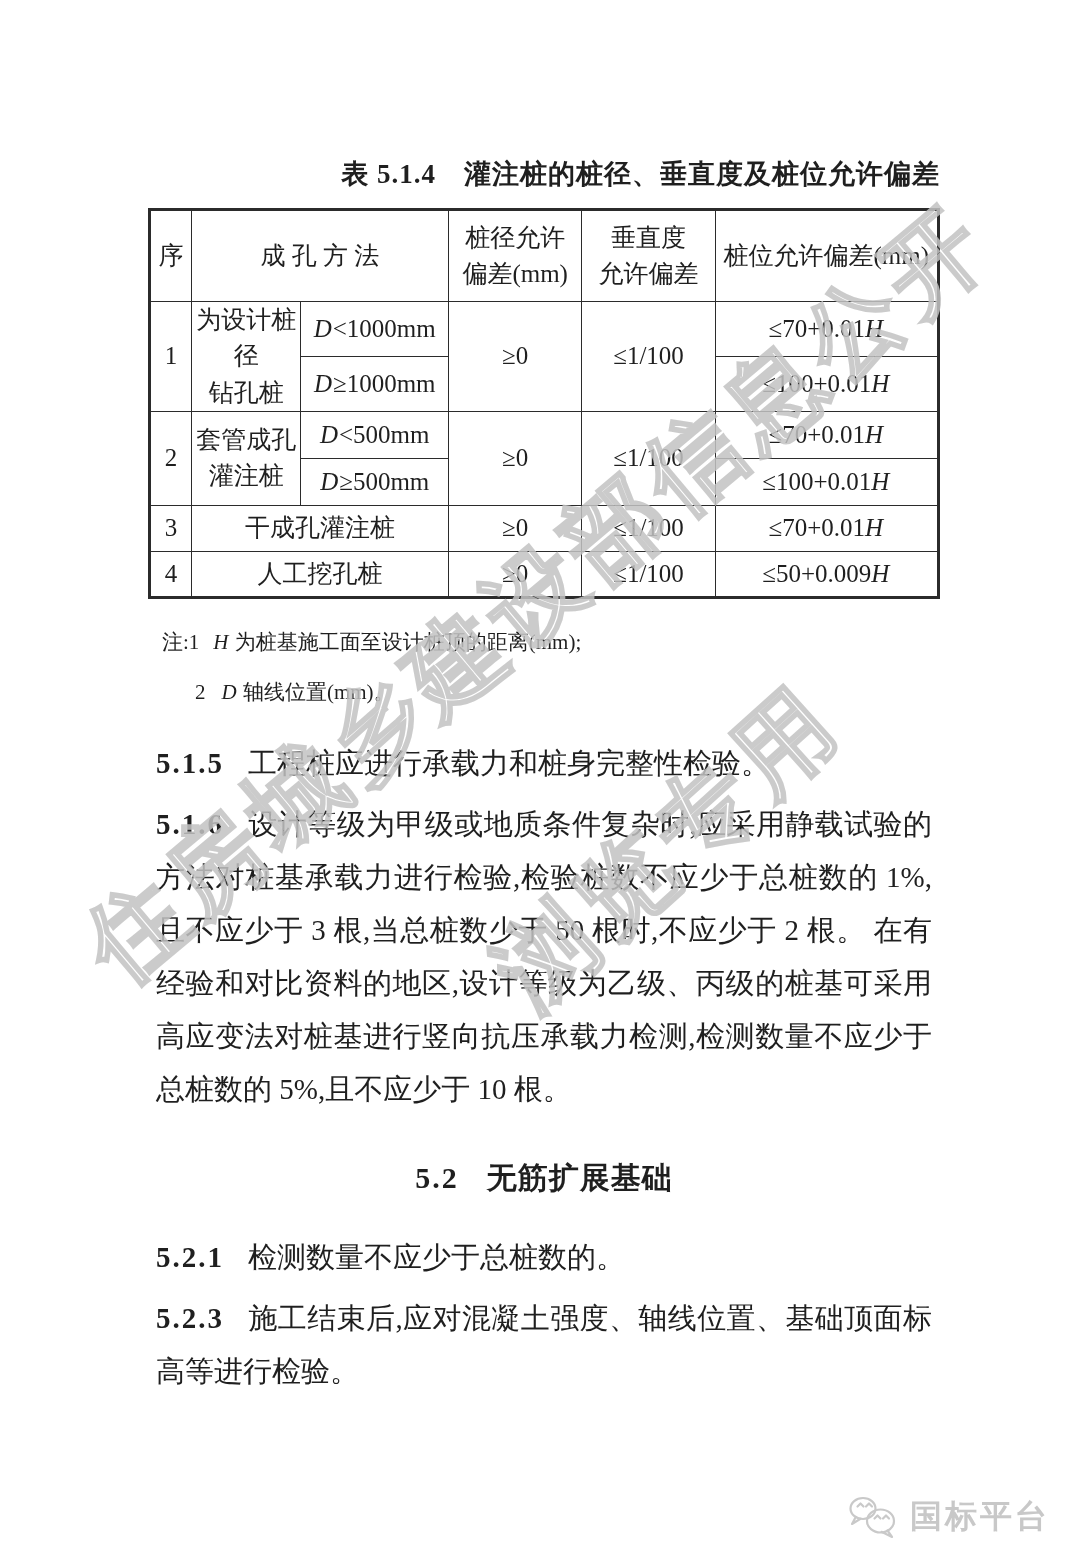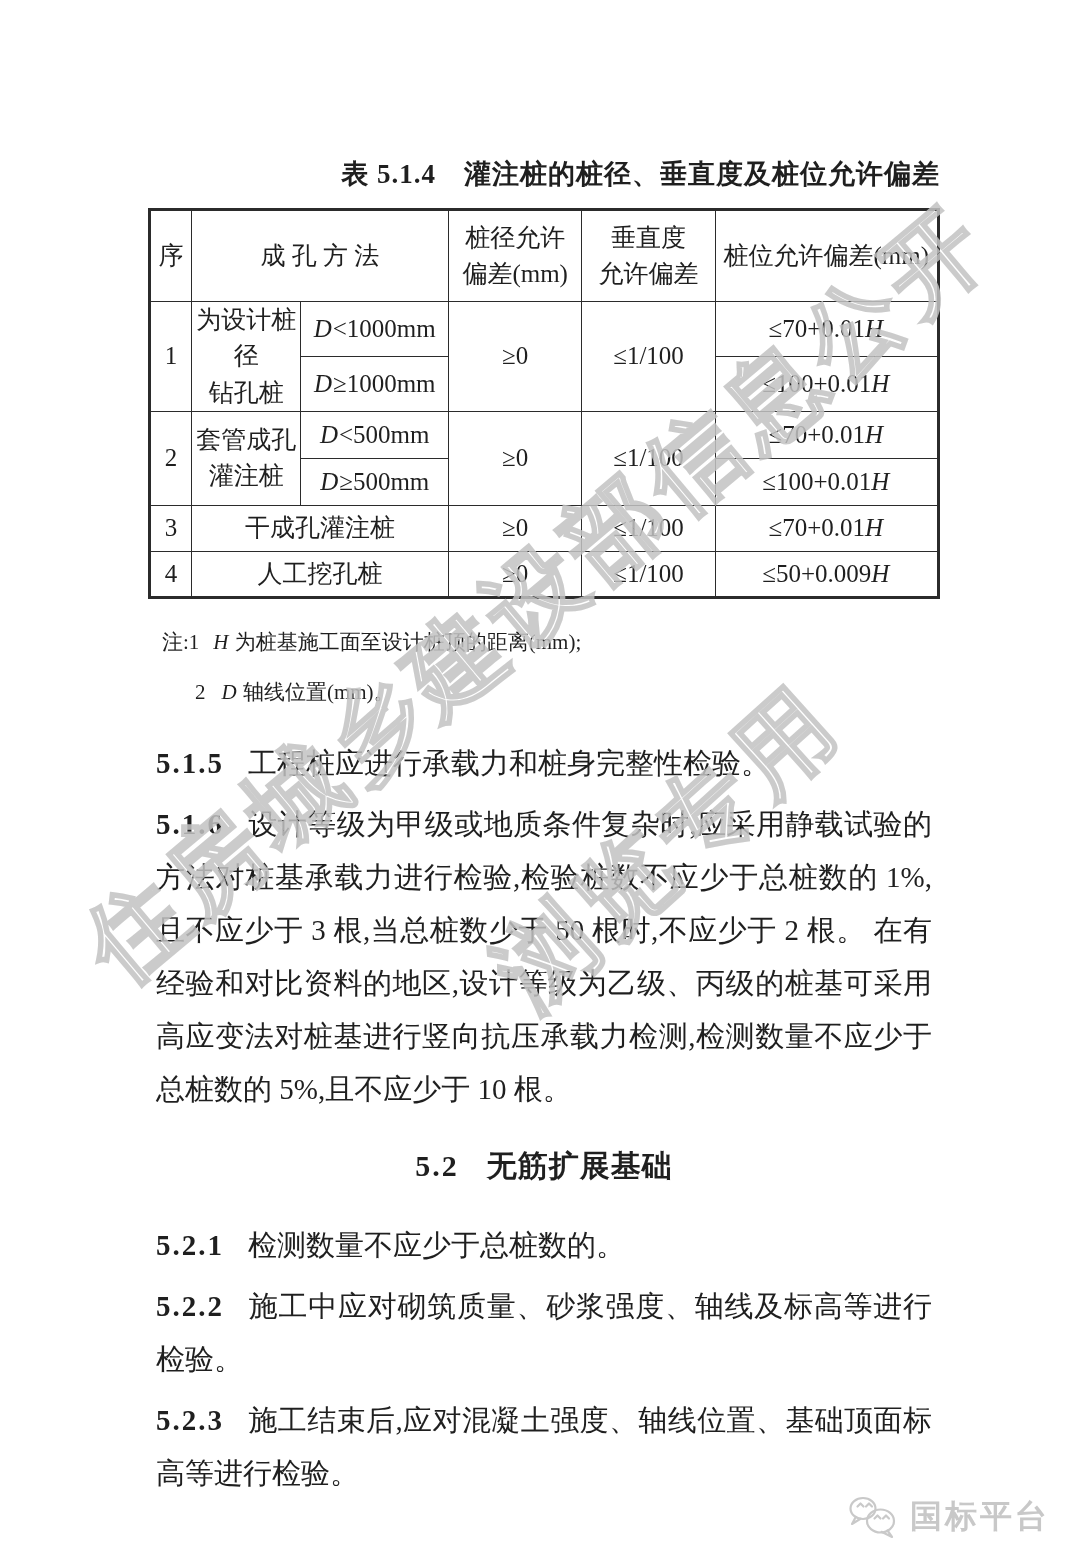--- a/index.html
+++ b/index.html
@@ -29,21 +29,21 @@
   .note-1 { padding-left:14px; }
   .note-2 { padding-left:47px; }
   .note-label { margin-right:14px; }
   .note-num  { margin-right:16px; }
 
   .clause { font-size:29px; line-height:53px; text-align:justify; margin:8px; }
   .clause .cnum { font-weight:700; letter-spacing:2px; margin-right:24px; white-space:nowrap; }
   .clause-first { margin-top:20px; }
 
   .section-heading { text-align:center; font-size:30px; font-weight:700;
-    margin:30px 0 32px 0; letter-spacing:1px; }
+    margin:42px 0 32px 0; letter-spacing:1px; }
   .section-heading .snum { margin-right:28px; letter-spacing:2px; }
 
   
   .wm {
     position:absolute; z-index:3; pointer-events:none; text-align:center;
     font-weight:700; color:rgba(255,255,255,0.06);
     -webkit-text-stroke:2.5px #c3c3c3;
     font-family:"Liberation Serif","DejaVu Serif",serif;
     white-space:nowrap; opacity:0.85;
   }
@@ -160,23 +160,20 @@
   </p>
 
   <div class="section-heading">
     <span class="snum">5.2</span><span>无筋扩展基础</span>
   </div>
 
   <p class="clause">
     <span class="cnum">5.2.1</span><span>检测数量不应少于总桩数的。</span>
   </p>
   <p class="clause">
-    <span class="cnum">5.2.2</span><span>施工中应对砌筑质量、砂浆强度、轴线及标高等进行检验。</span>
-  </p>
-  <p class="clause">
     <span class="cnum">5.2.3</span><span>施工结束后,应对混凝土强度、轴线位置、基础顶面标高等进行检验。</span>
   </p>
 
 </div>
 
 <div class="wm wm-1">住房城乡建设部信息公开</div>
 <div class="wm wm-2">浏览专用</div>
 
 <div class="brand">
   <span>

